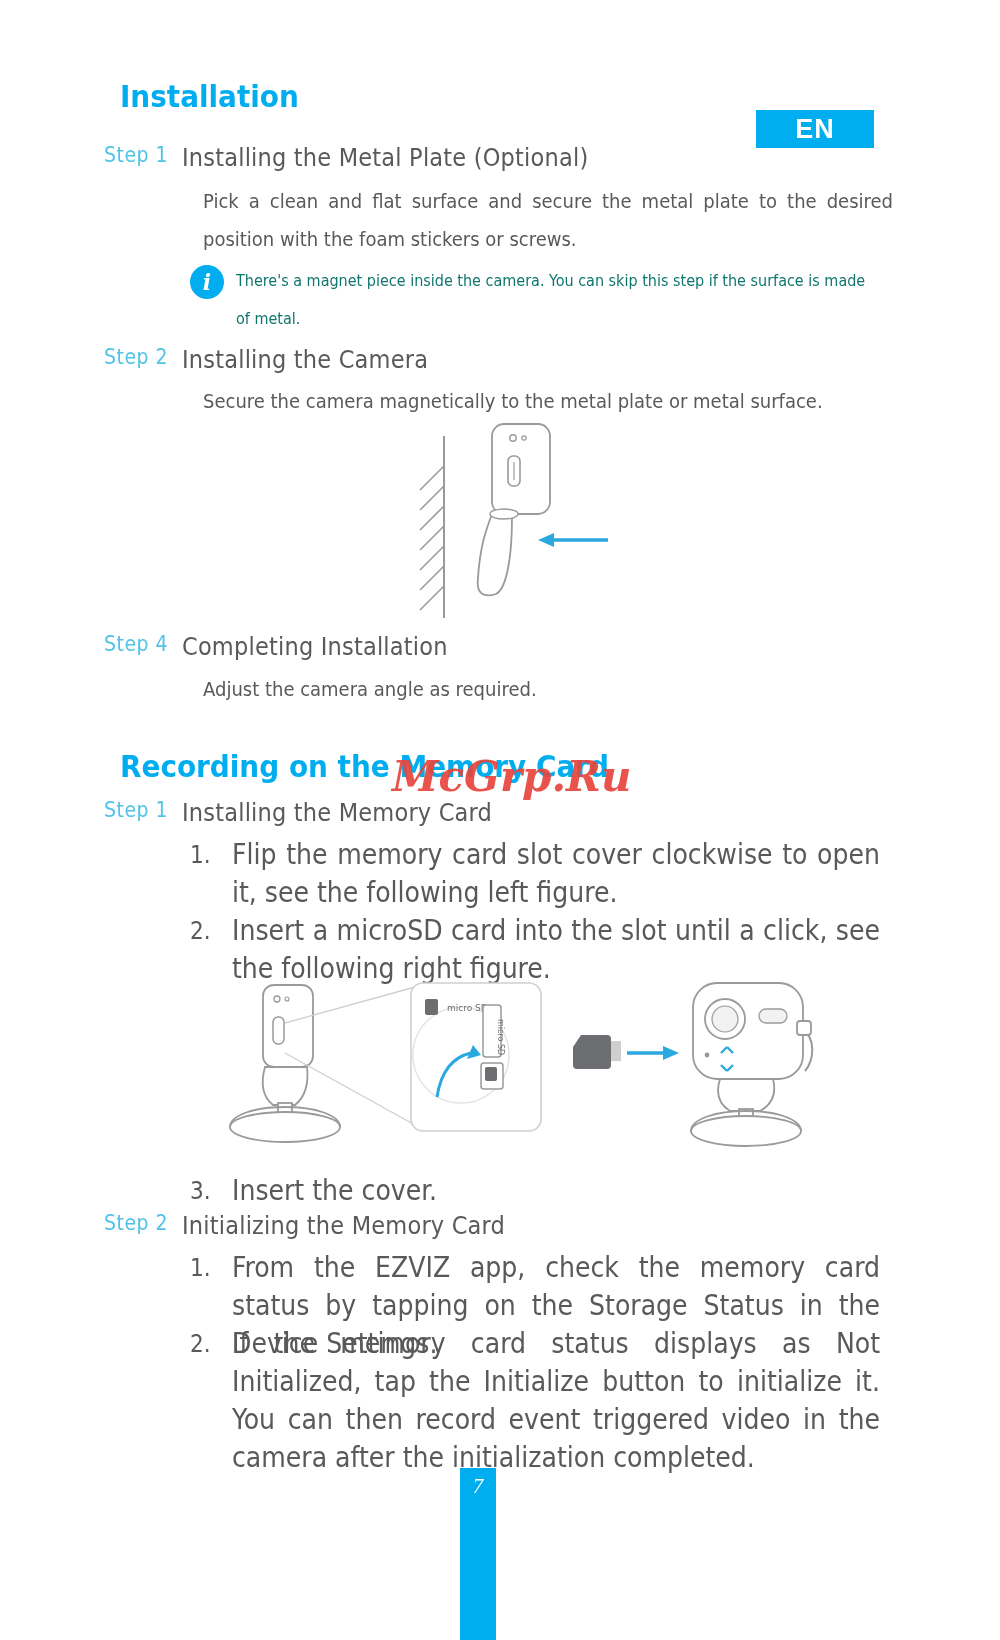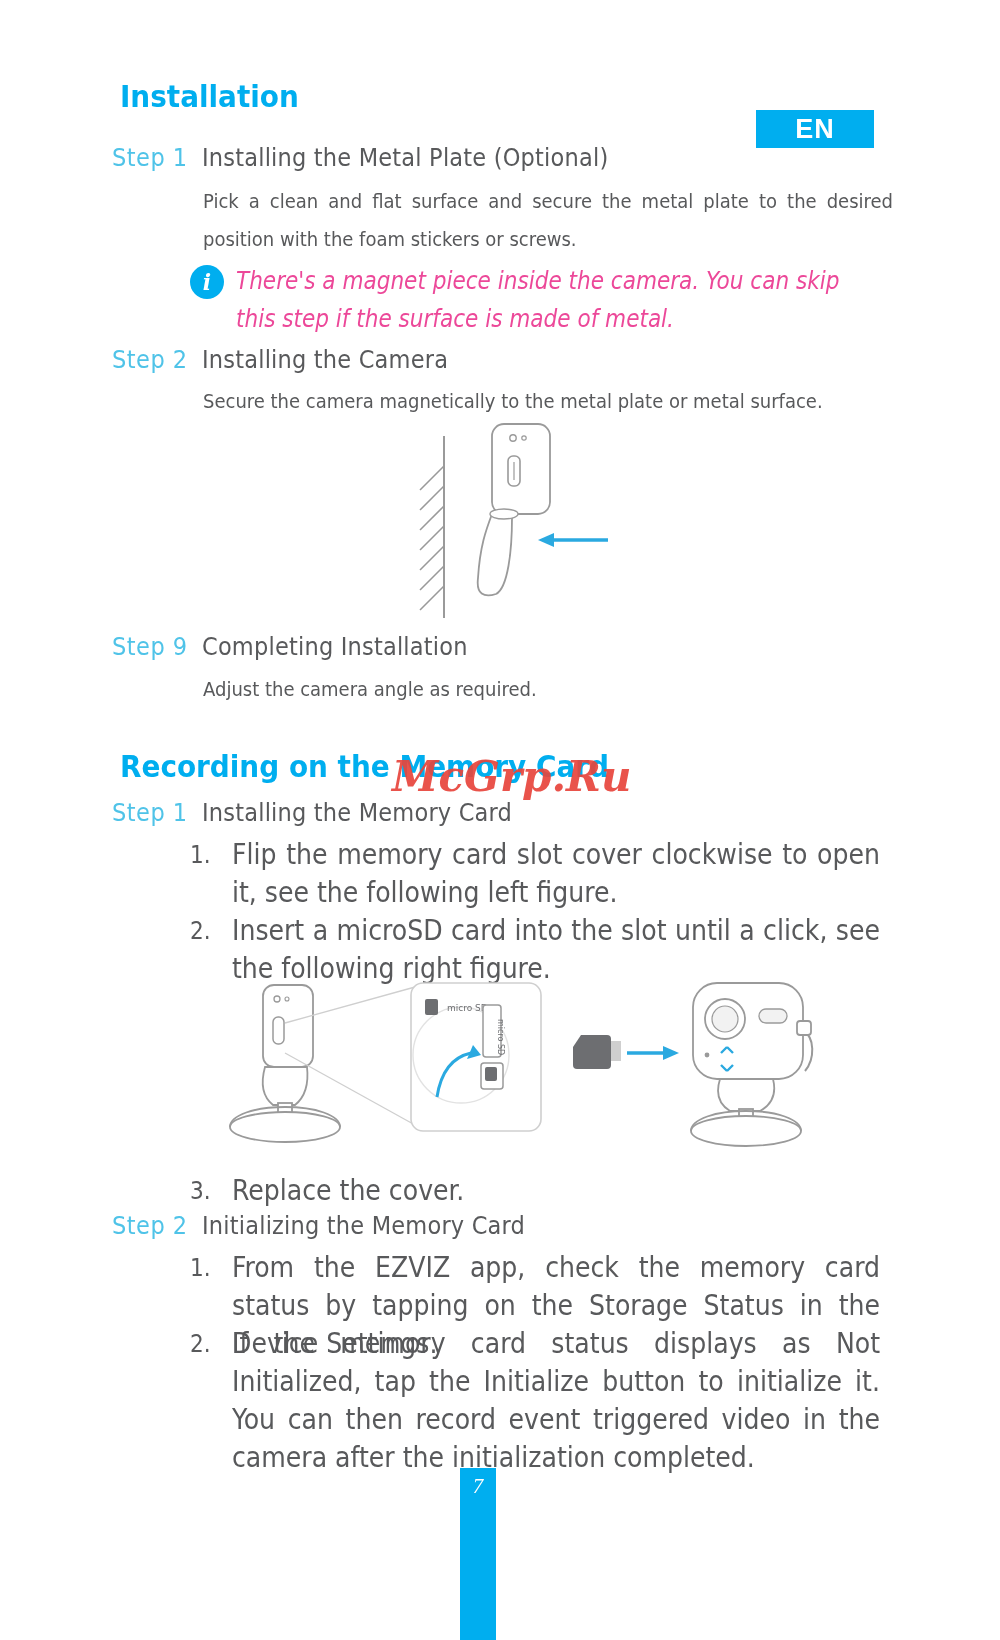--- a/index.html
+++ b/index.html
@@ -47,28 +47,28 @@
     font-weight: bold;
     color: #00AEEF;
     letter-spacing: 0px;
   }
   #title-installation { top: 78px; }
   #title-recording { top: 748px; }
 
   
   .step-label {
     position: absolute;
-    left: 112px;
-    font-size: 25px;
+    left: 104px;
+    font-size: 21px;
     color: #4fc3e8;
     letter-spacing: 0.5px;
   }
   .step-title {
     position: absolute;
-    left: 202px;
+    left: 182px;
     font-size: 25px;
     color: #58595b;
     letter-spacing: 0.2px;
   }
   .body-text {
     position: absolute;
     left: 203px;
     width: 690px;
     font-size: 20px;
     line-height: 38px;
@@ -97,25 +97,24 @@
     font-family: "DejaVu Serif", serif;
     font-style: italic;
     font-weight: bold;
     font-size: 22px;
     display: flex;
     align-items: center;
     justify-content: center;
     margin-top: 3px;
   }
   .note-text {
-    font-size: 24px;
+    font-size: 16px;
     line-height: 38px;
-    color: #ec4899;
+    color: #0f766e;
     width: 645px;
-    font-style: italic;
   }
 
   
   .num-item {
     position: absolute;
     left: 190px;
     width: 690px;
     display: flex;
     align-items: flex-start;
   }
@@ -216,21 +215,21 @@
       <line x1="114" y1="44" x2="114" y2="62" stroke="#9a9a9a" stroke-width="1.2"></line>
 
       <path d="M92 96 C 86 112, 80 128, 78 160 C 76 176, 84 180, 96 176 C 108 170, 112 132, 112 100 Z" fill="#ffffff" stroke="#9a9a9a" stroke-width="1.8"></path>
       <ellipse cx="104" cy="96" rx="14" ry="5" fill="#ffffff" stroke="#9a9a9a" stroke-width="1.4"></ellipse>
 
       <line x1="208" y1="122" x2="150" y2="122" stroke="#2aa9e0" stroke-width="3.4"></line>
       <polygon points="138,122 154,115 154,129" fill="#2aa9e0"></polygon>
     </svg>
   </div>
 
-  <div class="step-label" style="top:632px;">Step 9</div>
+  <div class="step-label" style="top:632px;">Step 4</div>
   <div class="step-title" style="top:632px;">Completing Installation</div>
   <div class="body-text nojust" style="top:670px;">Adjust the camera angle as required.</div>
 
   <div class="h1" id="title-recording">Recording on the Memory Card</div>
 
   <div class="watermark">McGrp.Ru</div>
 
   <div class="step-label" style="top:798px;">Step 1</div>
   <div class="step-title" style="top:798px;">Installing the Memory Card</div>
 
@@ -299,21 +298,21 @@
         <path d="M476 156 C 476 144, 501 136, 531 136 C 561 136, 586 144, 586 156" fill="none"></path>
 
         <path d="M588 56 C 600 62, 600 84, 590 96" fill="none" stroke="#9a9a9a" stroke-width="2"></path>
         <rect x="582" y="46" width="14" height="14" rx="3" ry="3" fill="#ffffff"></rect>
       </g>
     </svg>
   </div>
 
   <div class="num-item" style="top:1172px;">
     <div class="num-marker">3.</div>
-    <div class="num-body nojust">Replace the cover.</div>
+    <div class="num-body nojust">Insert the cover.</div>
   </div>
 
   <div class="step-label" style="top:1211px;">Step 2</div>
   <div class="step-title" style="top:1211px;">Initializing the Memory Card</div>
 
   <div class="num-item" style="top:1249px;">
     <div class="num-marker">1.</div>
     <div class="num-body">From the EZVIZ app, check the memory card status by tapping on the Storage Status in the Device Settings.</div>
   </div>
 

